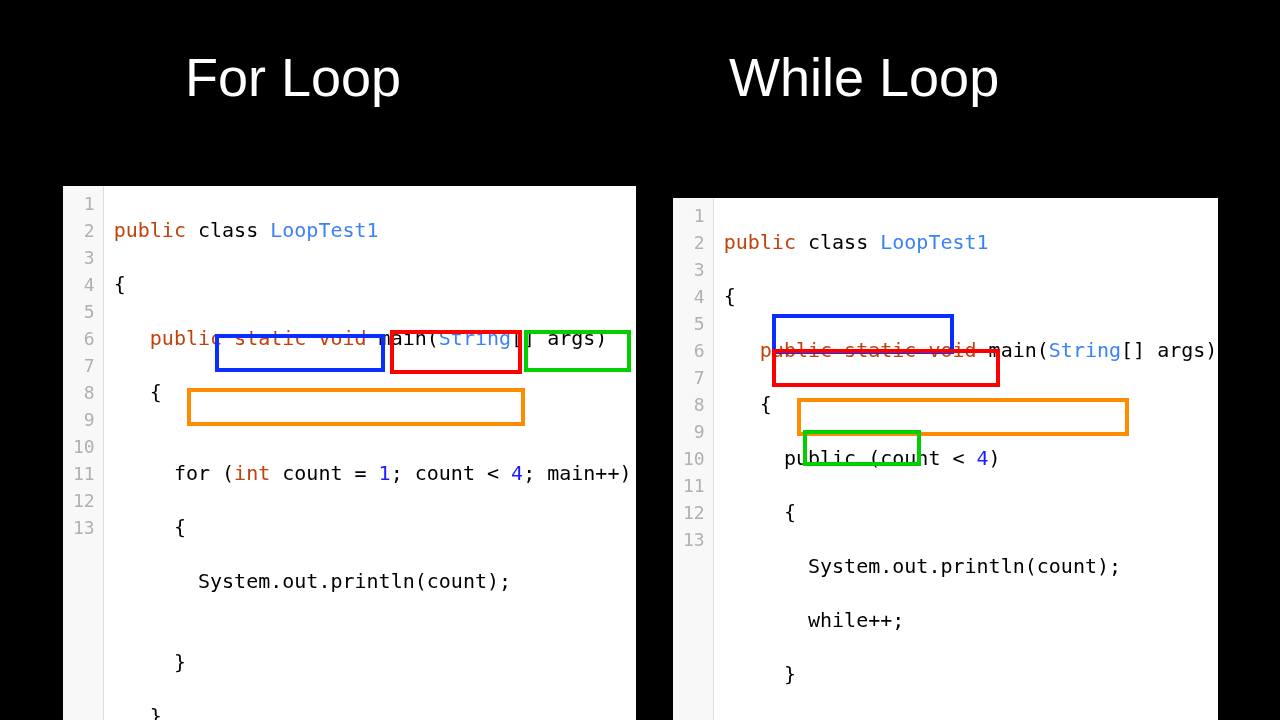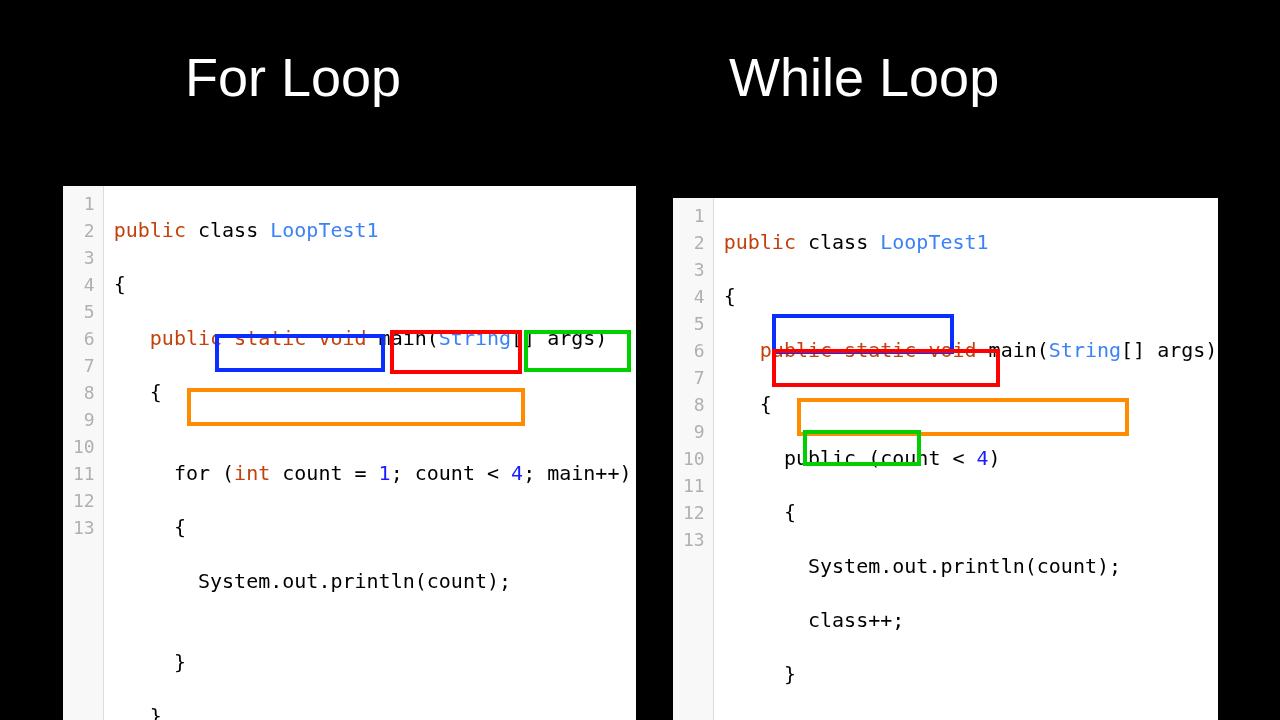--- a/index.html
+++ b/index.html
@@ -80,21 +80,21 @@
       <div>13</div>
     </div>
     <div class="src">
 <div><span class="kw">public</span><span> class </span><span class="type">LoopTest1</span></div>
 <div>{</div>
 <div><span class="kw">   public</span><span class="kw"> static</span><span class="kw"> void</span><span> main(</span><span class="type">String</span><span>[] args)</span></div>
 <div>   {</div>
 <div><span>     public </span><span>(count &lt; </span><span class="num">4</span><span>)</span></div>
 <div>     {</div>
 <div>       System.out.println(count);</div>
-<div>       class++;</div>
+<div>       while++;</div>
 <div>     }</div>
 
 
 <div></div>
     </div>
   </div>
   <div class="bottombar"></div>
   <div class="cream"></div>
 
 </div>

